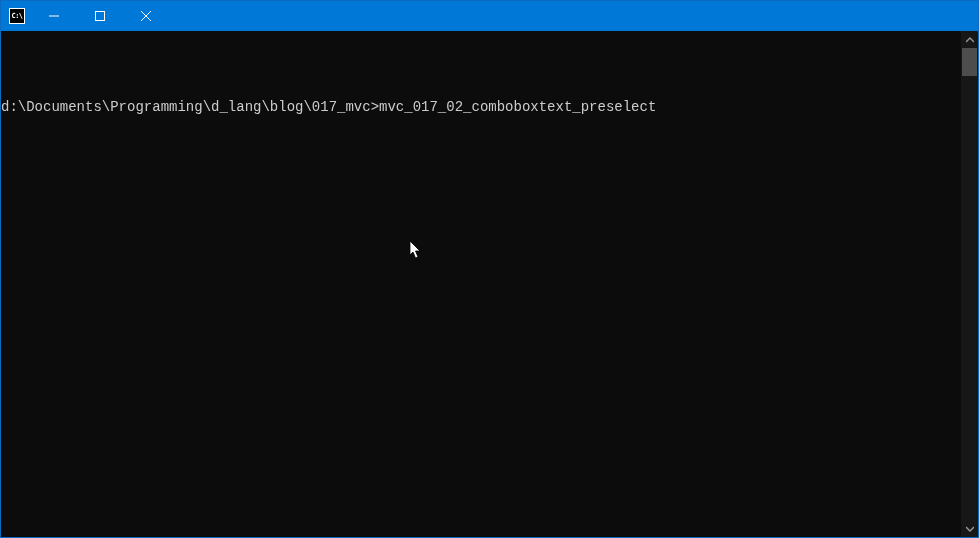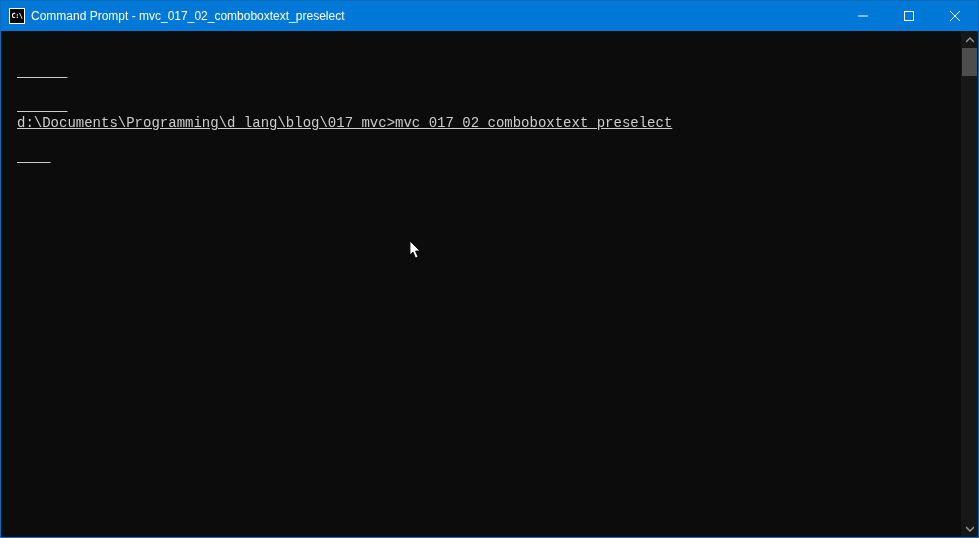--- a/index.html
+++ b/index.html
@@ -73,22 +73,21 @@
     }
     .console {
       flex: 1;
       padding: 0;
       color: #cccccc;
       font-family: Consolas, "Courier New", monospace;
       font-size: 14px;
       line-height: 17px;
       white-space: pre;
       overflow: hidden;
-      margin: 16px;
-      text-decoration: underline;
+      margin: 0;
     }
     .console-line {
       padding: 0;
       color: #cccccc;
     }
     .vscrollbar {
       width: 17px;
       background: #171717;
       position: relative;
       flex-shrink: 0;
@@ -126,21 +125,20 @@
     .cursor svg { width: 12px; height: 19px; }
   </style>
 </head>
 <body>
 
 <div class="window">
   <div class="titlebar">
     <div class="titlebar-icon">
       <span class="titlebar-icon-text">C:\</span>
     </div>
-    <div class="title-text">Command Prompt - mvc_017_02_comboboxtext_preselect</div>
     <div class="window-controls">
       <div class="window-control">
         <svg viewBox="0 0 10 10">
             <line x1="0" y1="5" x2="10" y2="5" stroke="#fff" stroke-width="1"></line>
           </svg>
       </div>
       <div class="window-control">
         <svg viewBox="0 0 10 10">
             <rect x="0.5" y="0.5" width="9" height="9" fill="none" stroke="#fff" stroke-width="1"></rect>
           </svg>

